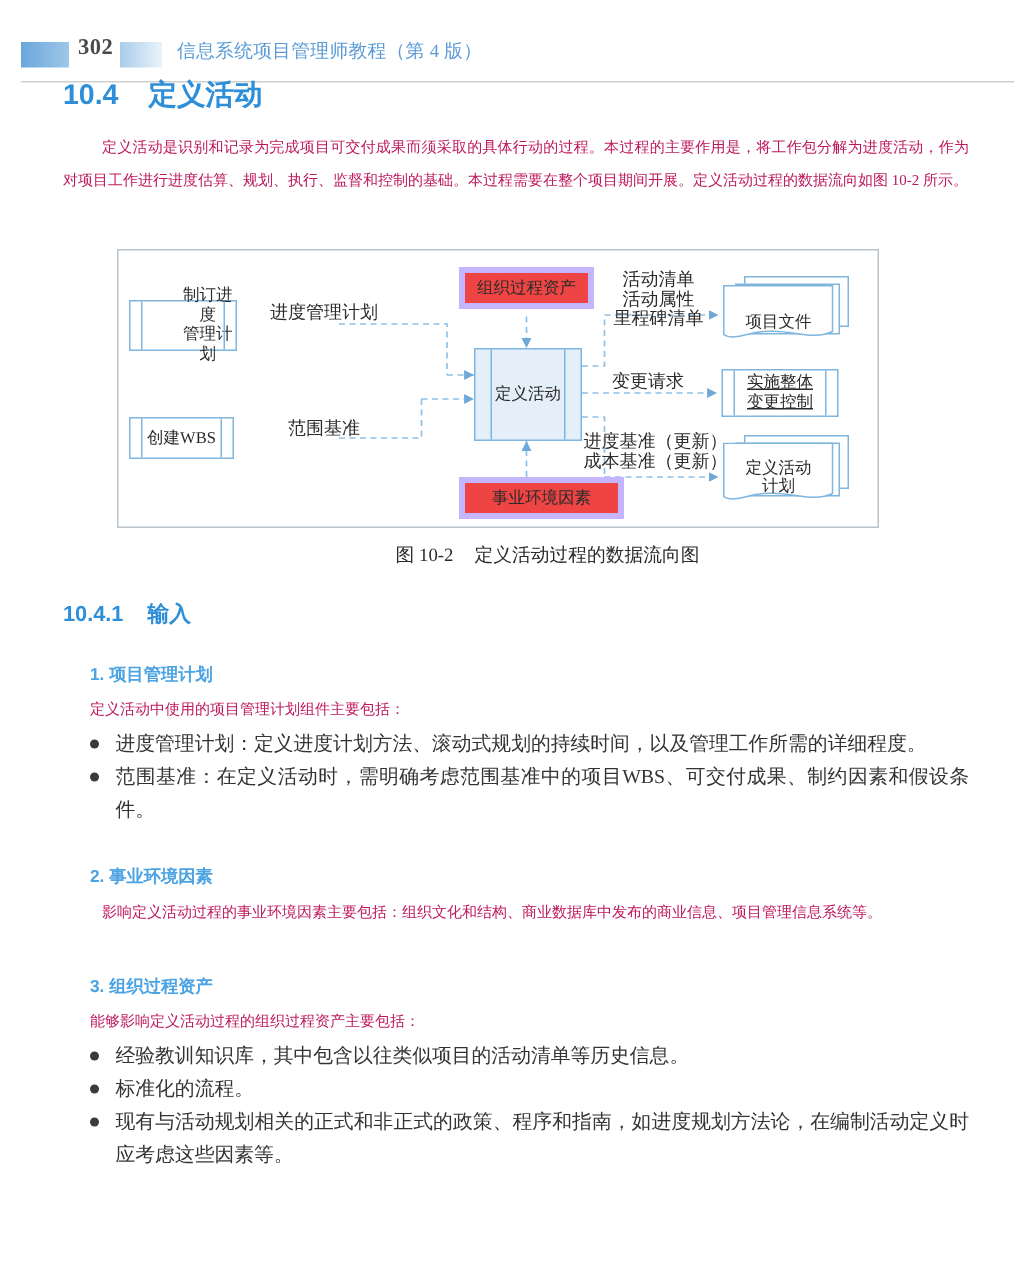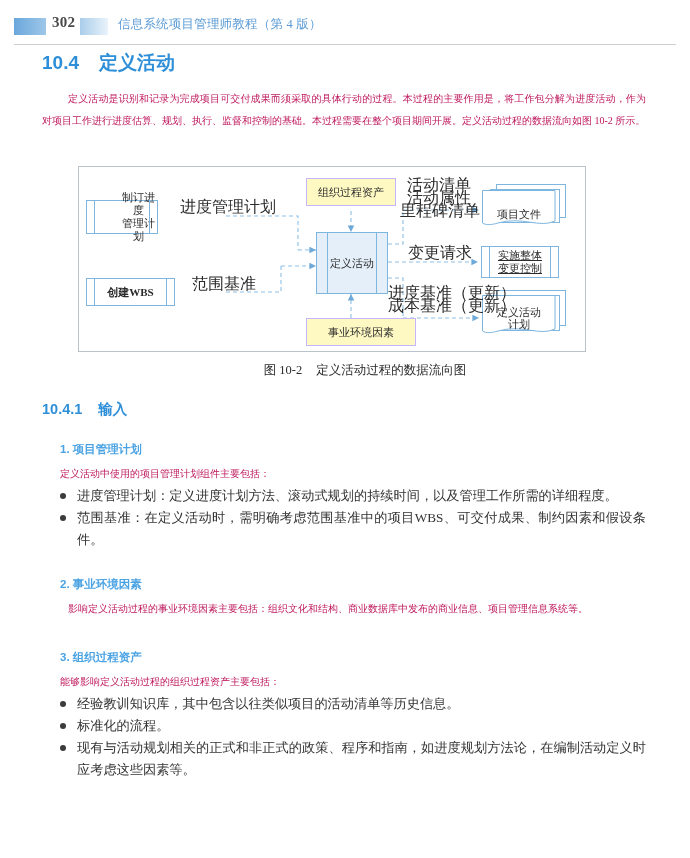--- a/index.html
+++ b/index.html
@@ -12,21 +12,21 @@
     height: 858px;
     position: relative;
     font-family: "Liberation Serif", "DejaVu Serif", serif;
     color: #2b2b2b;
     overflow: hidden;
   }
 
   
   .page-header {
     position: absolute;
-    left: 0; top: 14px;
+    left: 0; top: 24px;
     width: 690px; height: 26px;
   }
   .hdr-bar-left {
     position: absolute; left: 14px; top: 4px;
     width: 32px; height: 17px;
     background: linear-gradient(to right, #6aa7dc, #9ec7e8);
   }
   .hdr-pageno {
     position: absolute; left: 52px; top: 0px;
     font-family: "Liberation Serif", serif;
@@ -122,22 +122,22 @@
     align-items: center;
     justify-content: center;
     text-align: center;
     font-family: "Liberation Serif", "DejaVu Serif", serif;
     font-size: 11px;
     line-height: 13px;
     color: #2b2b2b;
   }
   
   .node.rect {
-    border: 1px solid #c4b5fd;
-    background: #fef9c3;
+    border: 4px solid #c4b5fd;
+    background: #ef4444;
   }
   
   .node.proc {
     border: 1px solid #7fb6e0;
     background: #fff;
   }
   .node.proc::before,
   .node.proc::after {
     content: "";
     position: absolute;
@@ -165,22 +165,22 @@
     position: absolute;
     left: 0; bottom: 0;
     display: flex; align-items: center; justify-content: center;
     text-align: center;
     font-family: "Liberation Serif", "DejaVu Serif", serif;
     font-size: 11px; line-height: 13px; color: #2b2b2b;
   }
 
   .fig-label {
     position: absolute;
-    font-family: Liberation Mono, monospace;
-    font-size: 16px;
+    font-family: Liberation Serif, serif;
+    font-size: 12px;
     line-height: 13px;
     color: #2b2b2b;
     text-align: center;
     white-space: nowrap;
   }
 
   #fig-caption {
     position: absolute;
     left: 0; top: 362px; width: 690px;
     text-align: center;
@@ -238,21 +238,21 @@
     </g>
   </svg>
 
   <div class="node proc" id="n-mk-sched" style="left:8px; top:34px; width:72px; height:34px;padding-left:33px;">
     <span>
       <span>制订进度</span><br>
       <span>管理计划</span>
     </span>
   </div>
 
-  <div class="node proc" id="n-wbs" style="left:8px; top:112px; width:89px; height:28px;font-weight:bold;">
+  <div class="node proc" id="n-wbs" style="left:8px; top:112px; width:70px; height:28px;">
     <span>创建WBS</span>
   </div>
 
   <div class="node rect" id="n-opa" style="left:228px; top:12px; width:90px; height:28px;">
     <span>组织过程资产</span>
   </div>
 
   <div class="node rect" id="n-eef" style="left:228px; top:152px; width:110px; height:28px;">
     <span>事业环境因素</span>
   </div>

